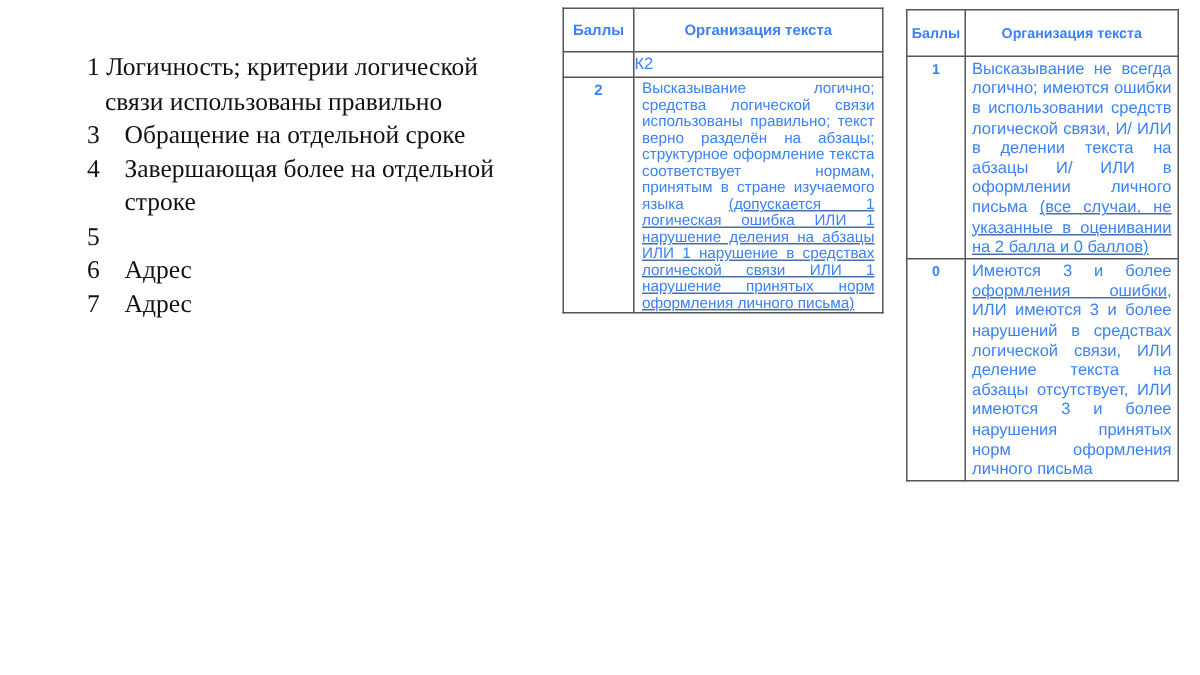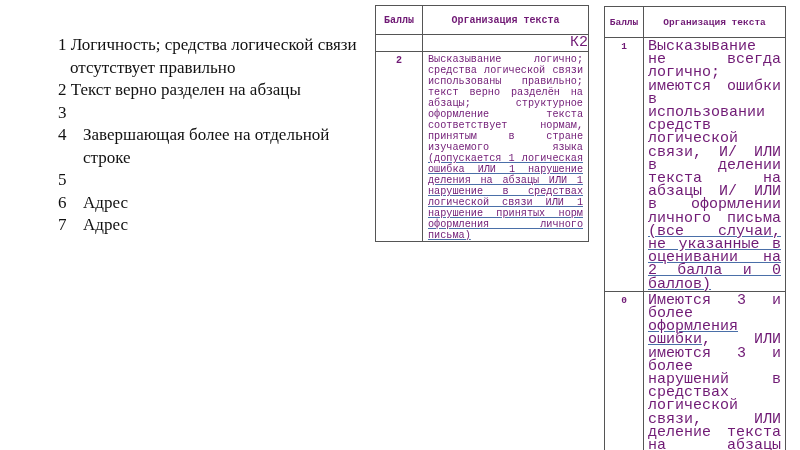--- a/index.html
+++ b/index.html
@@ -11,55 +11,52 @@
       position: absolute; left: 58px; top: 34px; width: 300px;
       font-size: 17px; line-height: 22.5px; color: #111;
     }
     .intro { margin-bottom: 22px; }
     .crit-item { display: flex; }
     .num { width: 14px; flex: 0 0 auto; margin-right: 11px; }
     .crit-item.hanging { display: block; padding-left: 12px; text-indent: -12px; }
 
     .tbl {
       position: absolute; border-collapse: collapse; background: #fff;
-      font-family: Liberation Mono, monospace; color: #701a75;
+      font-family: Liberation Sans, sans-serif; color: #3b82f6;
     }
     .tbl td, .tbl th {
       border: 1px solid #555; vertical-align: top; padding: 0;
     }
     .tbl th { font-weight: bold; font-size: 10px; height: 28px; vertical-align: middle; }
     .tbl .score { text-align: center; font-weight: bold; font-size: 10px; padding-top: 3px; }
     .tbl .desc {
       font-size: 10.2px; line-height: 11px; text-align: justify; padding: 2px 5px 0 5px;
     }
-    .tbl .k2 { text-align: right; font-size: 15px; height: 16px; line-height: 16px; }
+    .tbl .k2 { text-align: left; font-size: 11px; height: 16px; line-height: 16px; }
 
     #t1 { left: 375px; top: 5px; width: 214px; }
     #t1 .c1 { width: 46px; }
     #t2 { left: 604px; top: 6px; width: 182px; }
     #t2 .c1 { width: 38px; }
     #t2 th { font-size: 9.5px; height: 30px; }
-    #t2 .desc { font-size: 15px; line-height: 13.2px; padding: 2px 4px 0 4px; }
+    #t2 .desc { font-size: 11px; line-height: 13.2px; padding: 2px 4px 0 4px; }
     #t2 .score { font-size: 9.5px; }
     .ul { text-decoration: underline; text-decoration-color: #4a6fa8; }
   </style>
 </head>
 <body>
 
 <div class="left-text">
   <div class="crit-item hanging">
     <span>1 </span>
-    <span>Логичность; средства логической связи отсутствует правильно</span>
-  </div>
-  <div class="crit-item hanging">
-    <span>2 </span>
-    <span>Текст верно разделен на абзацы</span>
+    <span>Логичность; критерии логической связи использованы правильно</span>
   </div>
   <div class="crit-item">
     <span class="num">3</span>
+    <span>Обращение на отдельной сроке</span>
   </div>
   <div class="crit-item">
     <span class="num">4</span>
     <span>Завершающая более на отдельной строке</span>
   </div>
   <div class="crit-item">
     <span class="num">5</span>
   </div>
   <div class="crit-item">
     <span class="num">6</span>

